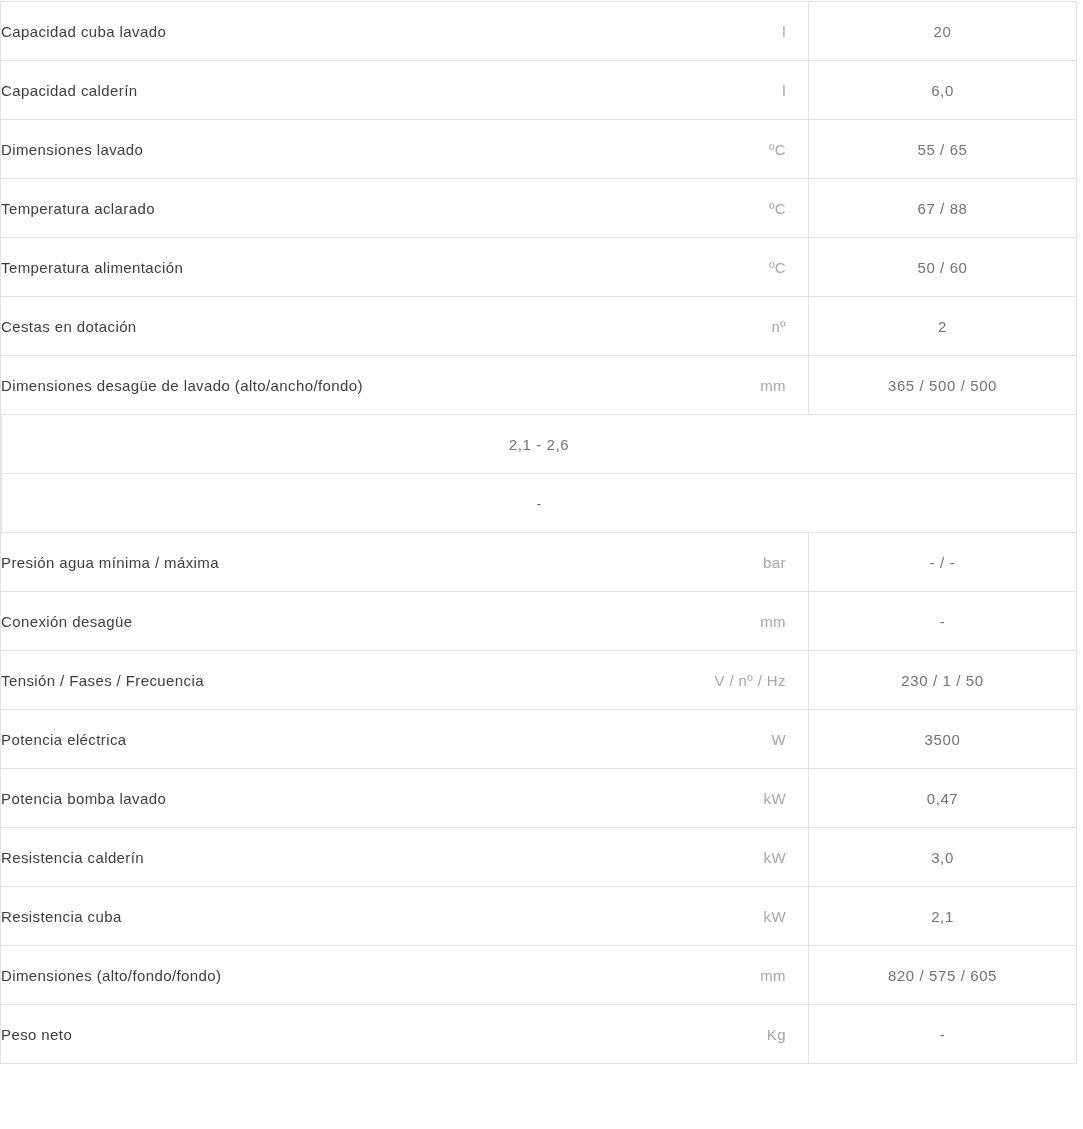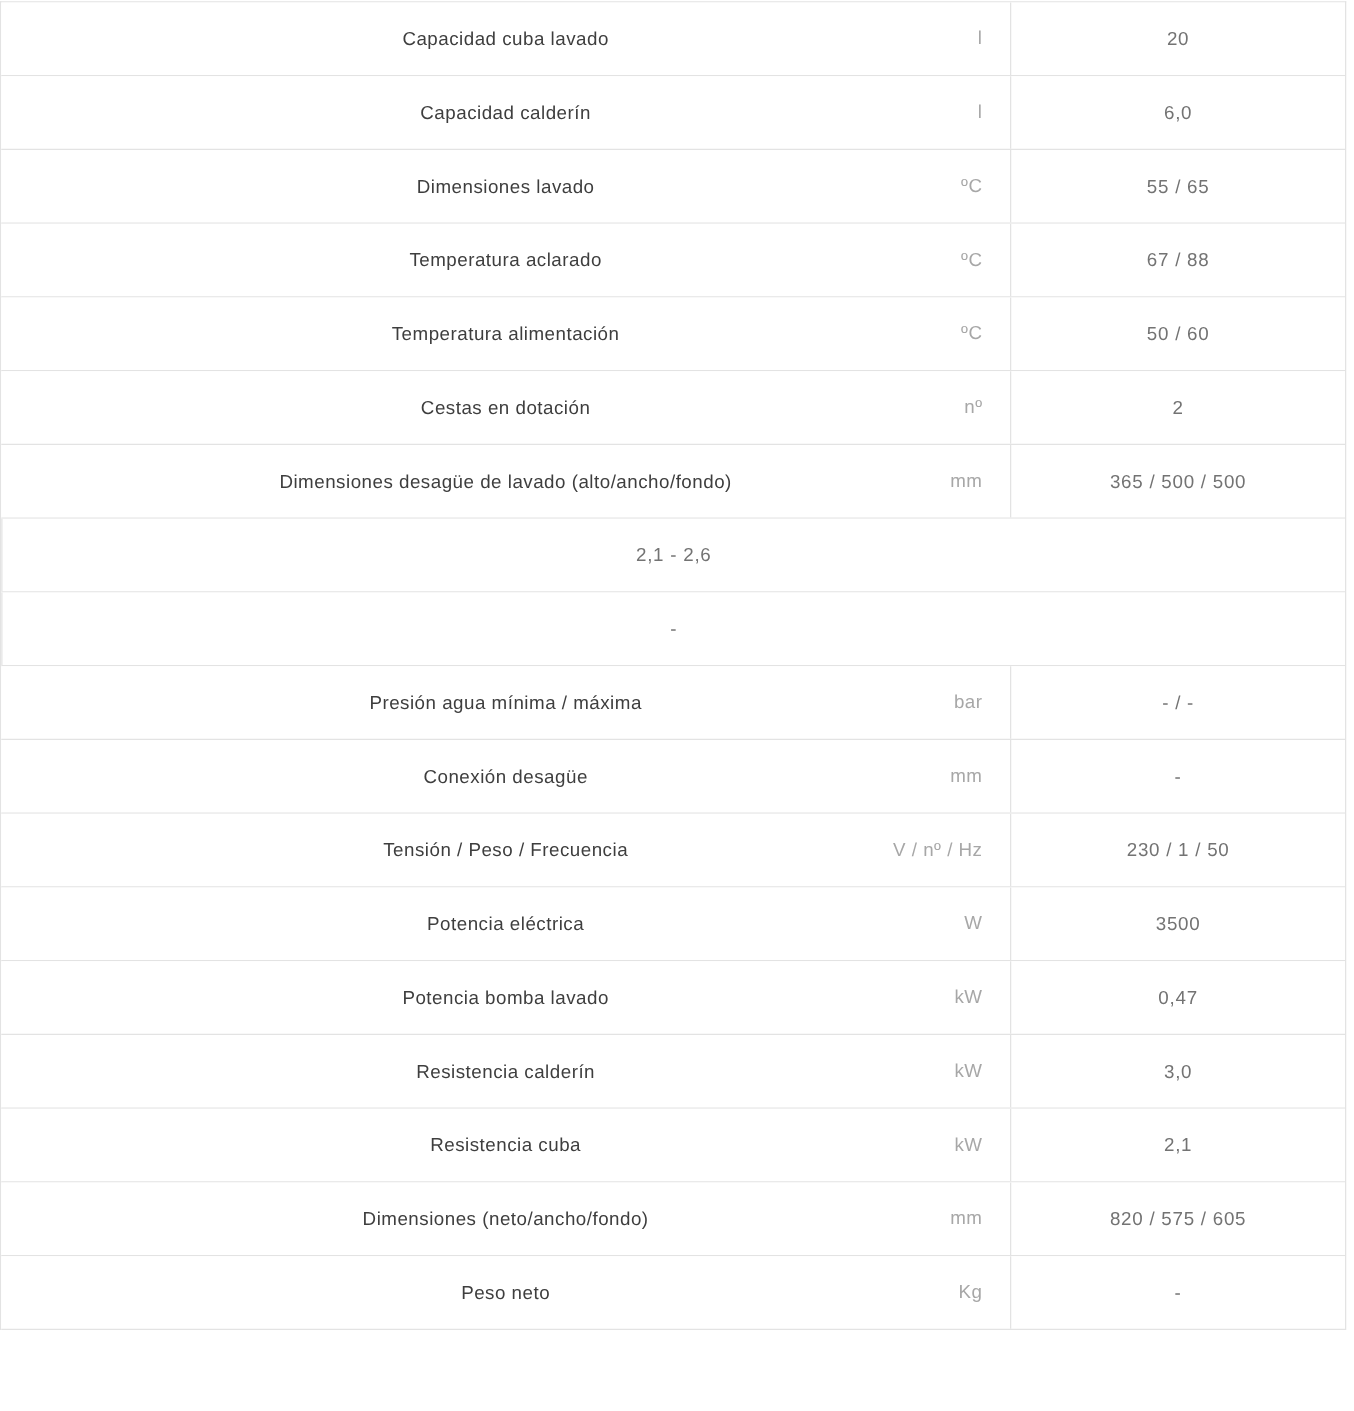--- a/index.html
+++ b/index.html
@@ -26,21 +26,21 @@
     display: flex;
     height: 58px;
     border-bottom: 1px solid #e3e3e3;
     background: #ffffff;
   }
   .cell-left {
     width: 807px;
     position: relative;
     display: flex;
     align-items: center;
-    justify-content: center;
+    justify-content: flex-start;
     box-sizing: border-box;
   }
   .spec-label {
     color: #3e3e3e;
     font-size: 15px;
     letter-spacing: 0.4px;
     white-space: nowrap;
   }
   .spec-unit {
     position: absolute;
@@ -168,21 +168,21 @@
       <span class="spec-label">Conexión desagüe</span>
       <span class="spec-unit">mm</span>
     </div>
     <div class="cell-value">
       <span class="spec-value">-</span>
     </div>
   </div>
 
   <div class="spec-row">
     <div class="cell-left">
-      <span class="spec-label">Tensión / Peso / Frecuencia</span>
+      <span class="spec-label">Tensión / Fases / Frecuencia</span>
       <span class="spec-unit">V / nº / Hz</span>
     </div>
     <div class="cell-value">
       <span class="spec-value">230 / 1 / 50</span>
     </div>
   </div>
 
   <div class="spec-row">
     <div class="cell-left">
       <span class="spec-label">Potencia eléctrica</span>
@@ -218,21 +218,21 @@
       <span class="spec-label">Resistencia cuba</span>
       <span class="spec-unit">kW</span>
     </div>
     <div class="cell-value">
       <span class="spec-value">2,1</span>
     </div>
   </div>
 
   <div class="spec-row">
     <div class="cell-left">
-      <span class="spec-label">Dimensiones (neto/ancho/fondo)</span>
+      <span class="spec-label">Dimensiones (alto/fondo/fondo)</span>
       <span class="spec-unit">mm</span>
     </div>
     <div class="cell-value">
       <span class="spec-value">820 / 575 / 605</span>
     </div>
   </div>
 
   <div class="spec-row">
     <div class="cell-left">
       <span class="spec-label">Peso neto</span>

